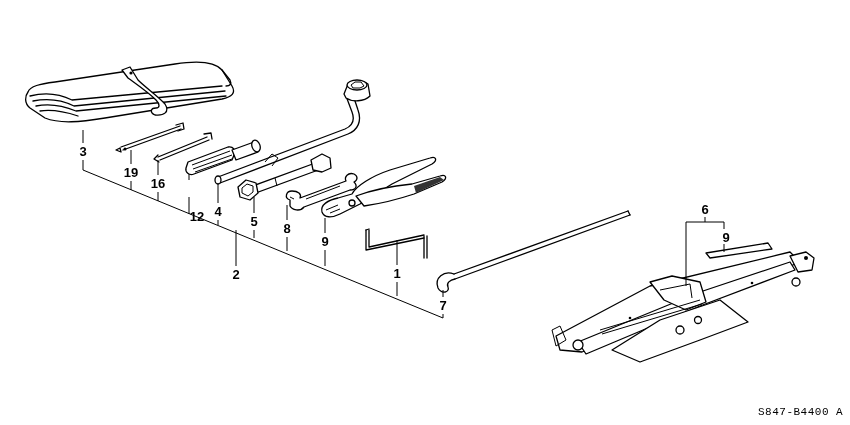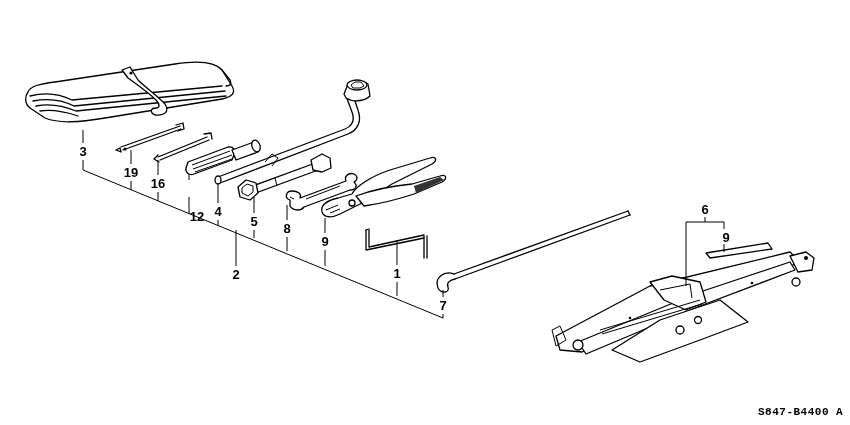--- a/index.html
+++ b/index.html
@@ -14,21 +14,21 @@
     color: #000;
     line-height: 13px;
     transform: translate(-50%, 0);
     white-space: nowrap;
   }
   .ref {
     position: absolute;
     left: 758px; top: 406px;
     font-family: "Liberation Mono", monospace;
     font-size: 11px;
-    font-weight: bold;
+    font-weight: normal;
     color: #000;
     letter-spacing: 0.5px;
   }
   .stroke { fill: none; stroke: #000; stroke-width: 1.3; stroke-linejoin: round; stroke-linecap: round; }
   .thin { fill: none; stroke: #000; stroke-width: 1; }
   .fillw { fill: #fff; stroke: #000; stroke-width: 1.3; stroke-linejoin: round; }
 </style>
 </head>
 <body>
 

